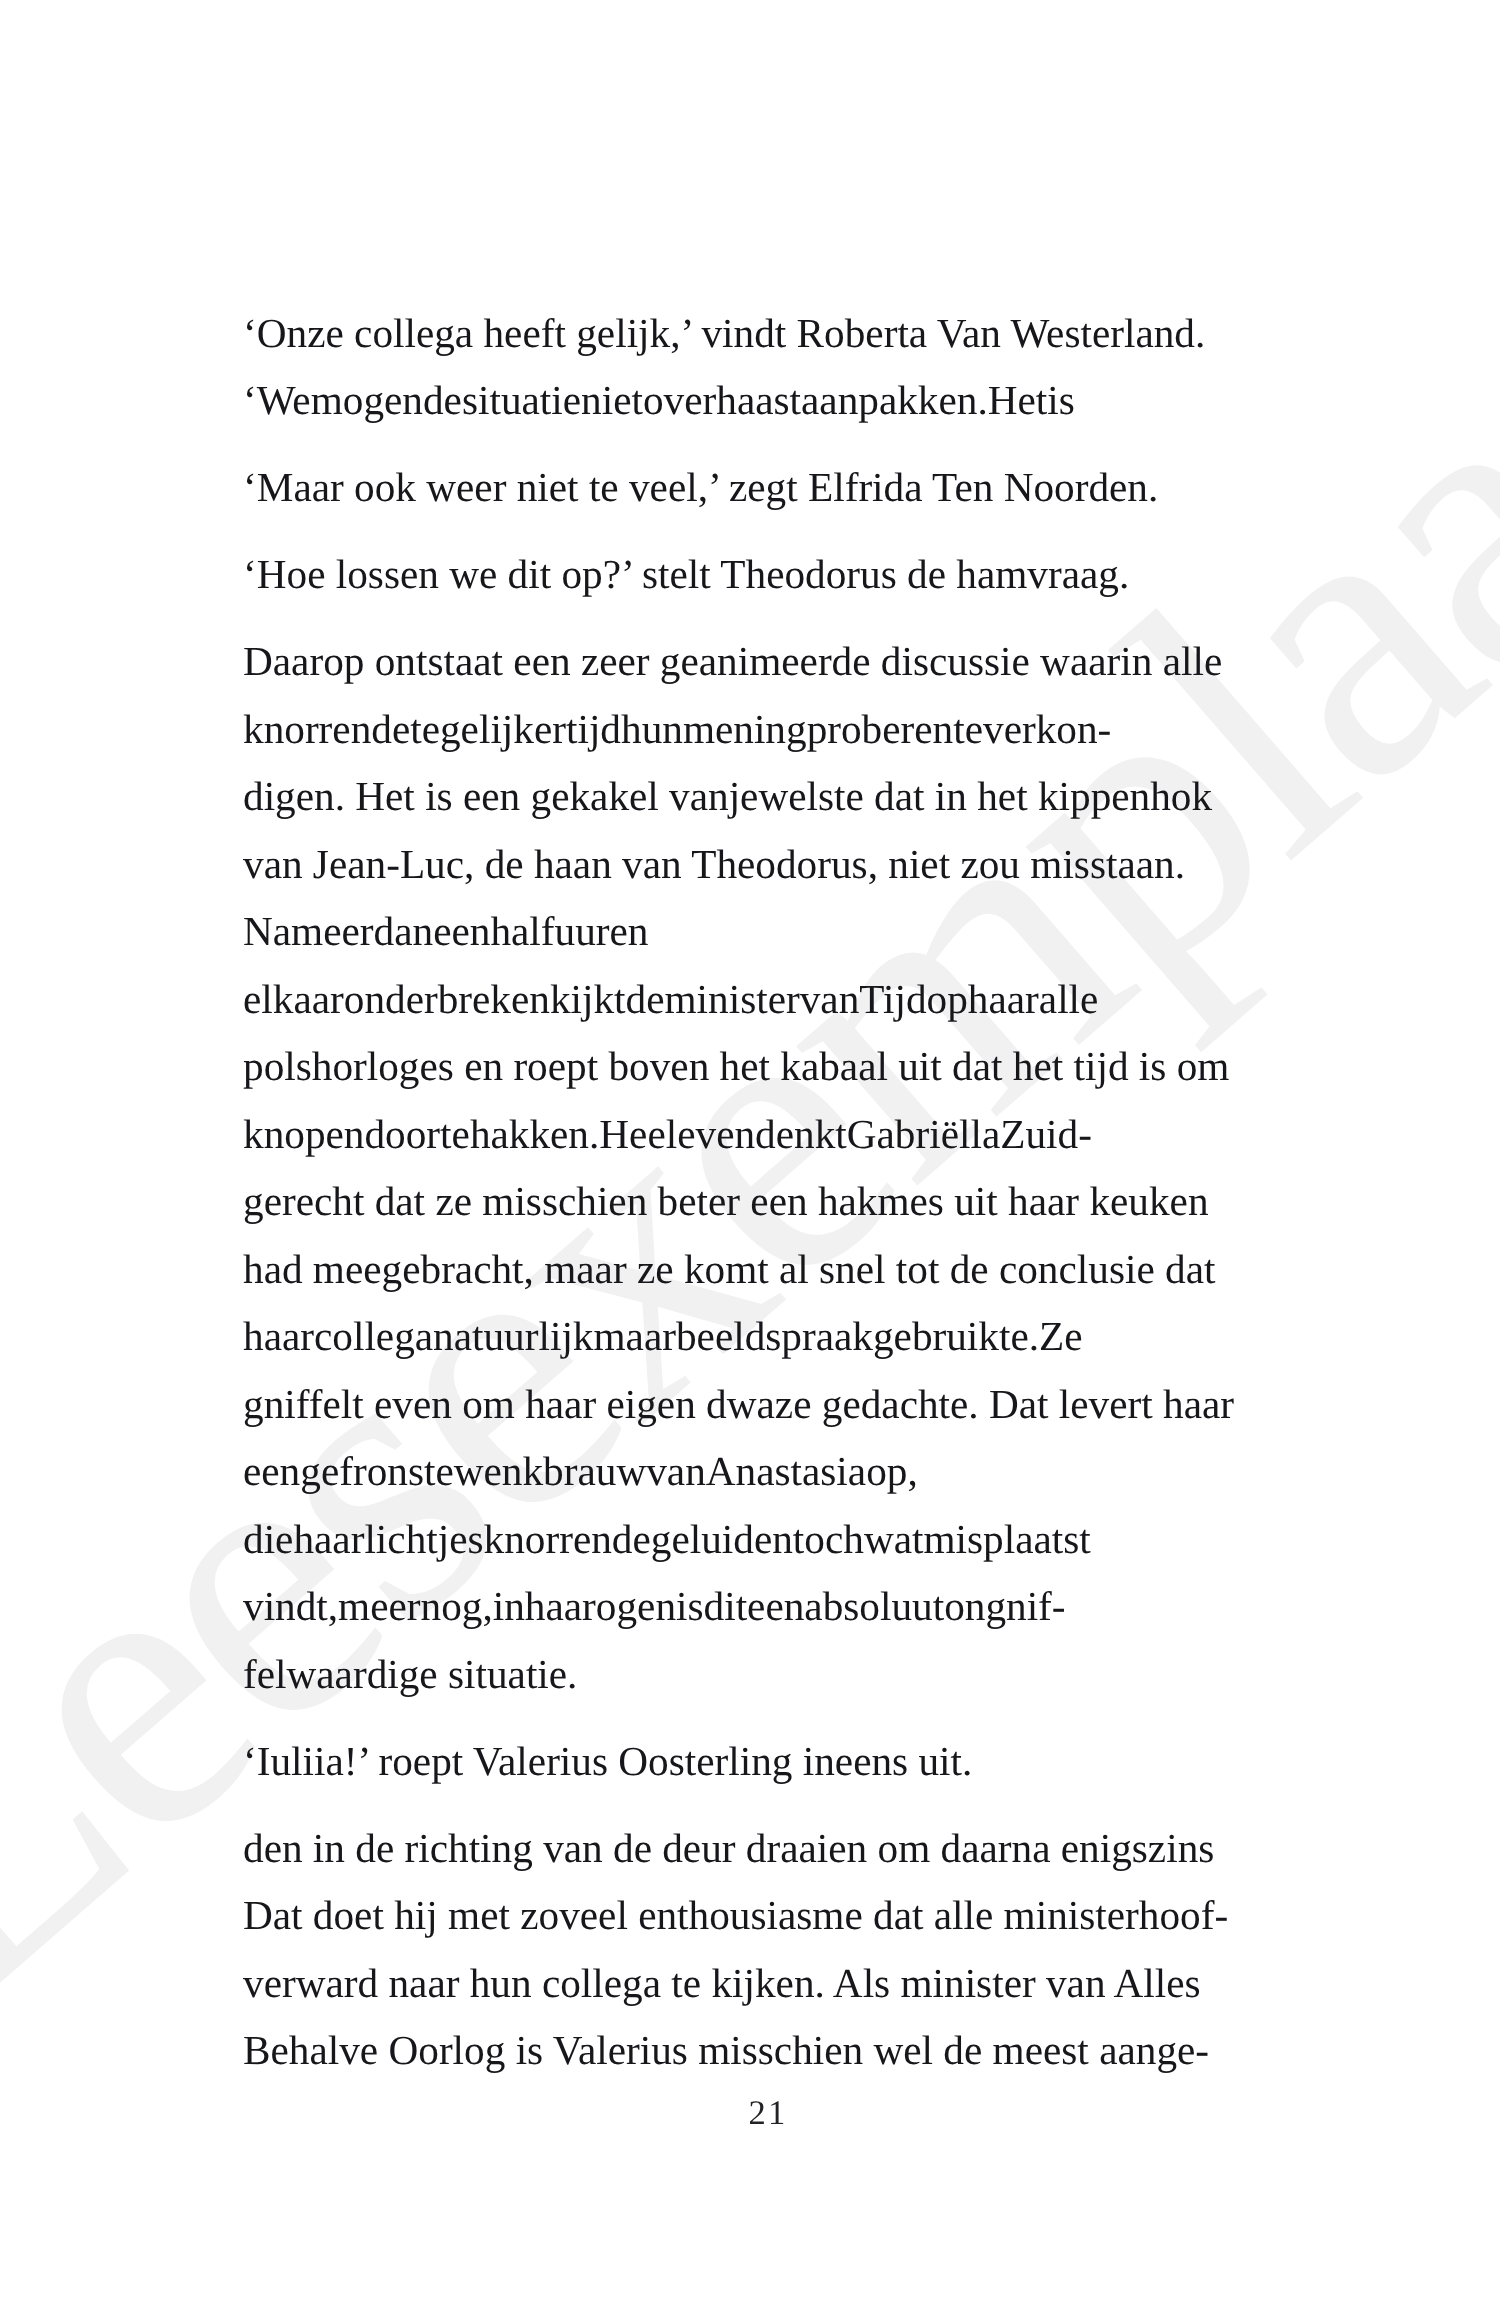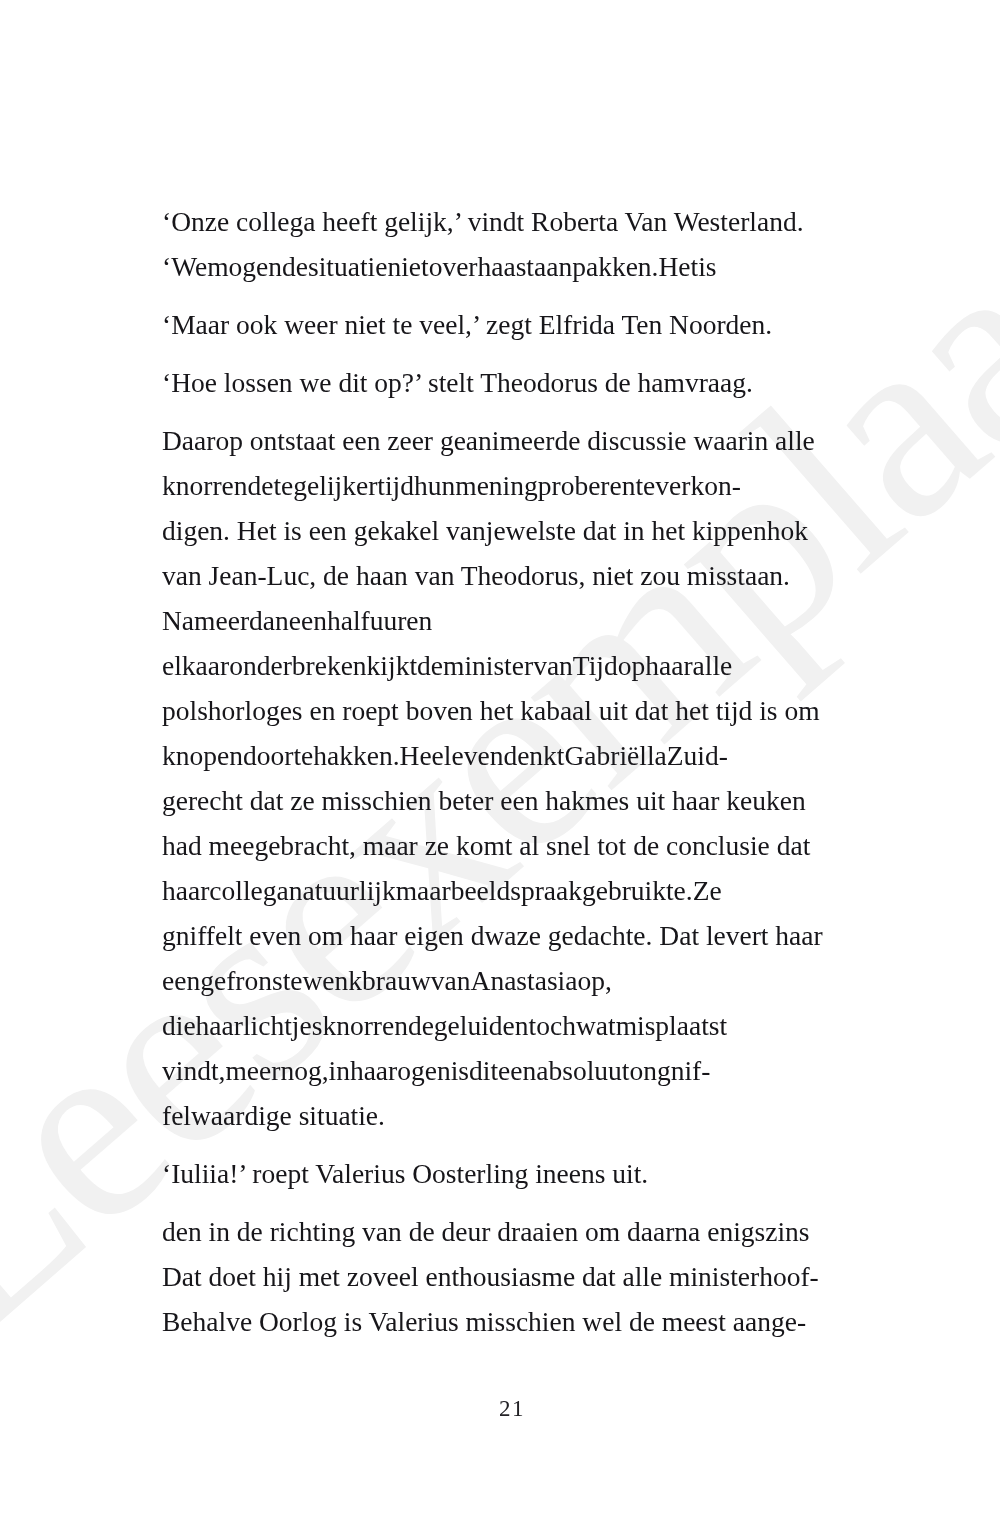--- a/index.html
+++ b/index.html
@@ -200,19 +200,20 @@
           <span>ongnif-</span>
         </span>
         <span class="line">felwaardige situatie.</span>
       </p>
       <p class="para">
         <span class="line">‘Iuliia!’ roept Valerius Oosterling ineens uit.</span>
       </p>
       <p class="para">
         <span class="line">den in de richting van de deur draaien om daarna enigszins</span>
         <span class="line">Dat doet hij met zoveel enthousiasme dat alle ministerhoof-</span>
+        <span class="line">verward naar hun collega te kijken. Als minister van Alles</span>
         <span class="line">Behalve Oorlog is Valerius misschien wel de meest aange-</span>
       </p>
     </div>
 
   <div id="folio">21</div>
 
 </div>
 
 </body></html>

